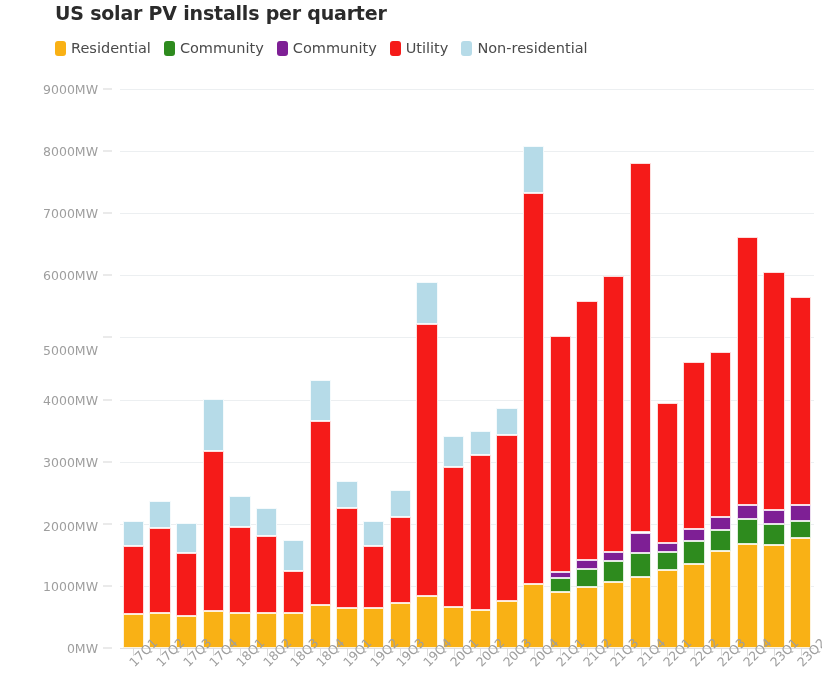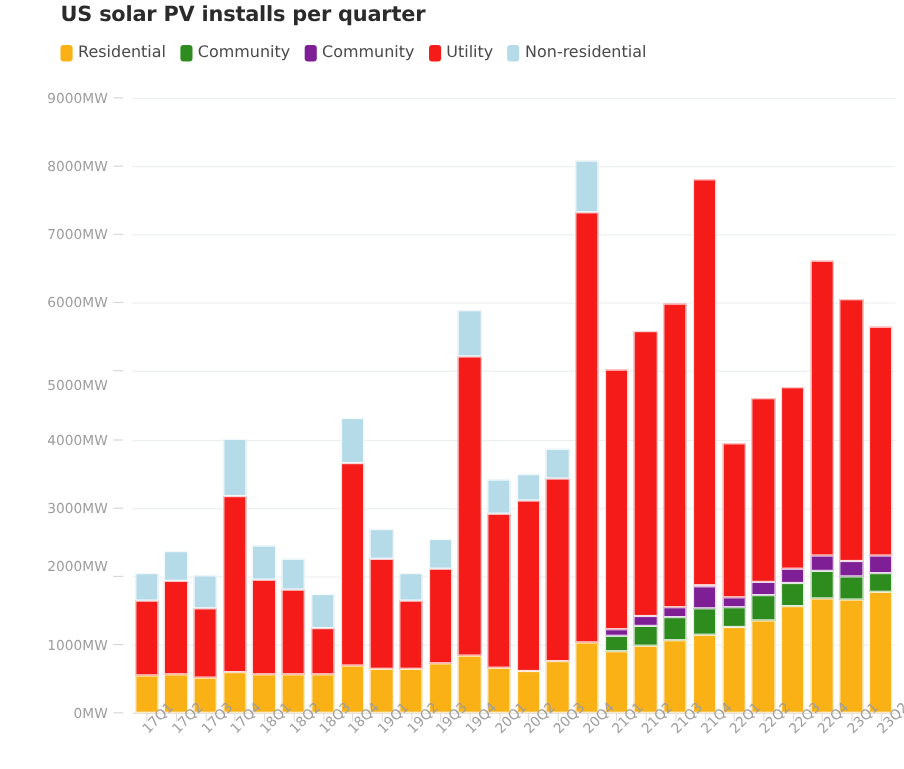--- a/index.html
+++ b/index.html
@@ -162,21 +162,21 @@
         <span class="legend-swatch" style="background: rgb(182, 219, 232);"></span>
         <span class="legend-label">Non-residential</span>
       </div>
     </div>
 
   <div id="y-axis-labels">
       <div class="y-tick-label" style="top: 559px;">0MW</div>
       <div class="y-tick-mark" style="top: 559px;"></div>
       <div class="y-tick-label" style="top: 496.889px;">1000MW</div>
       <div class="y-tick-mark" style="top: 496.889px;"></div>
-      <div class="y-tick-label" style="top: 426px;">2000MW</div>
+      <div class="y-tick-label" style="top: 437px;">2000MW</div>
       <div class="y-tick-mark" style="top: 434.778px;"></div>
       <div class="y-tick-label" style="top: 372.667px;">3000MW</div>
       <div class="y-tick-mark" style="top: 372.667px;"></div>
       <div class="y-tick-label" style="top: 310.556px;">4000MW</div>
       <div class="y-tick-mark" style="top: 310.556px;"></div>
       <div class="y-tick-label" style="top: 248.444px; margin-top: 13px;">5000MW</div>
       <div class="y-tick-mark" style="top: 248.444px;"></div>
       <div class="y-tick-label" style="top: 186.333px;">6000MW</div>
       <div class="y-tick-mark" style="top: 186.333px;"></div>
       <div class="y-tick-label" style="top: 124.222px;">7000MW</div>

